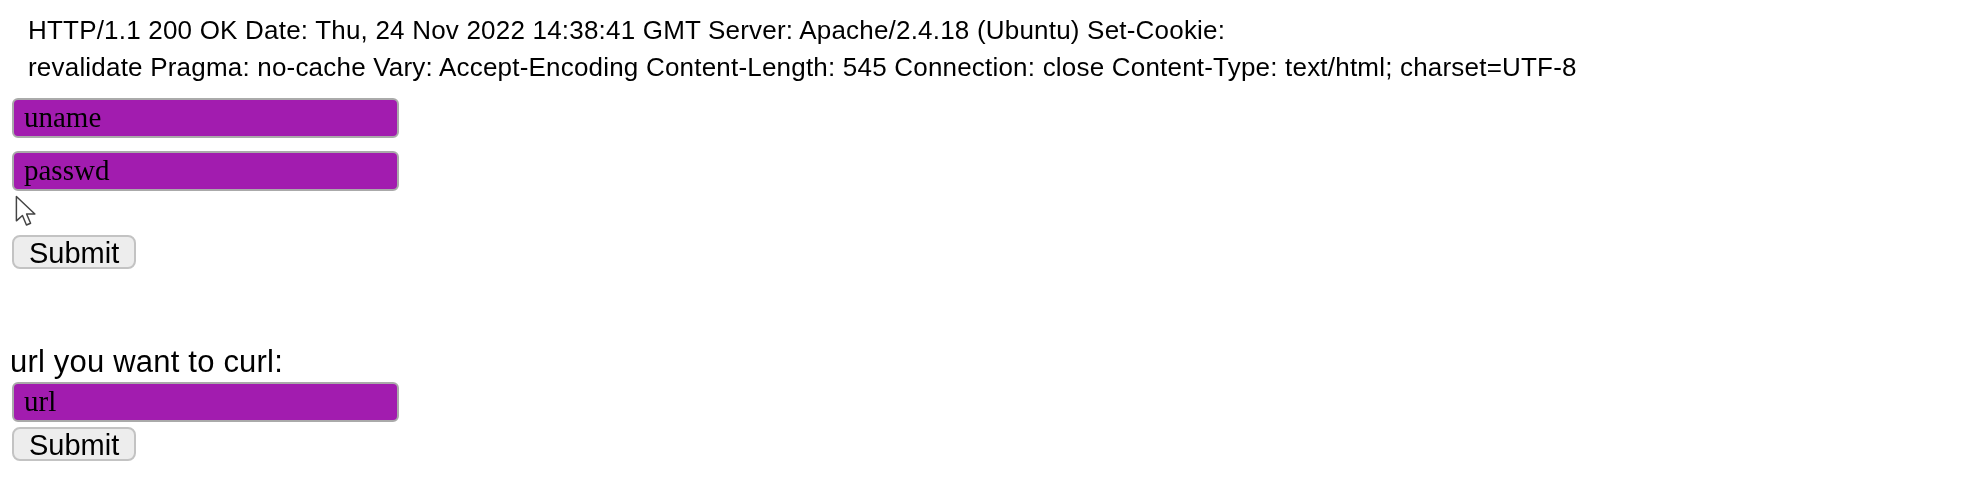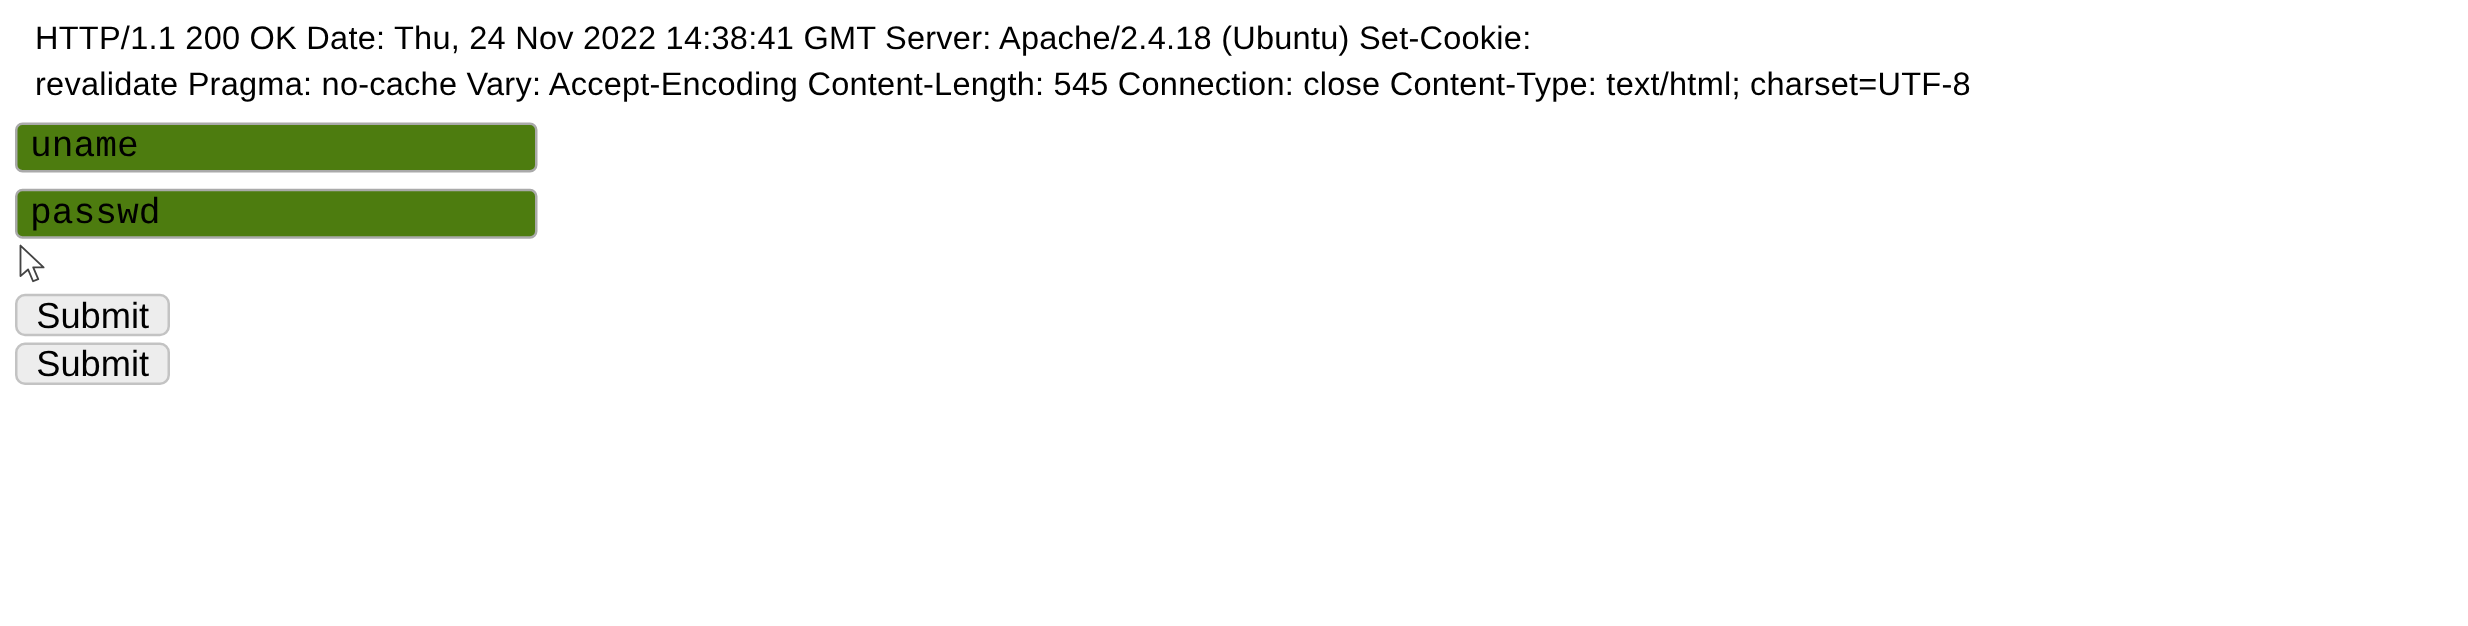--- a/index.html
+++ b/index.html
@@ -20,29 +20,29 @@
   .header-line {
     font-size: 26px;
     line-height: 37px;
     white-space: nowrap;
     letter-spacing: 0.2px;
     margin-left: 20px;
   }
 
   .text-input {
     display: block;
-    width: 418px;
+    width: 387px;
     height: 40px;
     margin-left: 4px;
     padding: 0 10px 2px 10px;
     border: 2px solid #aaaaaa;
     border-radius: 6px;
-    background: #4d7c0f;
+    background: #a21caf;
     color: #000000;
-    font-family: Liberation Mono, monospace;
+    font-family: Liberation Serif, serif;
     font-size: 29px;
     outline: none;
   }
   .input-uname  { margin-top: 12px; }
   .input-passwd { margin-top: 13px; }
   .input-url    { margin-top: 2px; }
 
   .submit-btn {
     display: block;
     margin-left: 4px;
@@ -83,20 +83,22 @@
     <div class="header-line">revalidate Pragma: no-cache Vary: Accept-Encoding Content-Length: 545 Connection: close Content-Type: text/html; charset=UTF-8</div>
   </div>
 
   <form>
     <input type="text" class="text-input input-uname" value="uname" style="">
     <input type="text" class="text-input input-passwd" value="passwd" style="">
     <button type="submit" class="submit-btn submit-login">Submit</button>
   </form>
 
   <form>
+    <div class="curl-label">url you want to curl:</div>
+    <input type="text" class="text-input input-url" value="url" style="">
     <button type="submit" class="submit-btn submit-curl">Submit</button>
   </form>
 
   <svg class="mouse-cursor" width="24" height="34" viewBox="0 0 16 23">
     <path d="M1.5 1 L1.5 17.5 L5.6 13.9 L8.3 20.3 L11.1 19.1 L8.4 12.8 L14 12.8 Z" fill="#ffffff" stroke="#444444" stroke-width="1" stroke-linejoin="round"></path>
   </svg>
 
 </div>
 
 </body></html>

